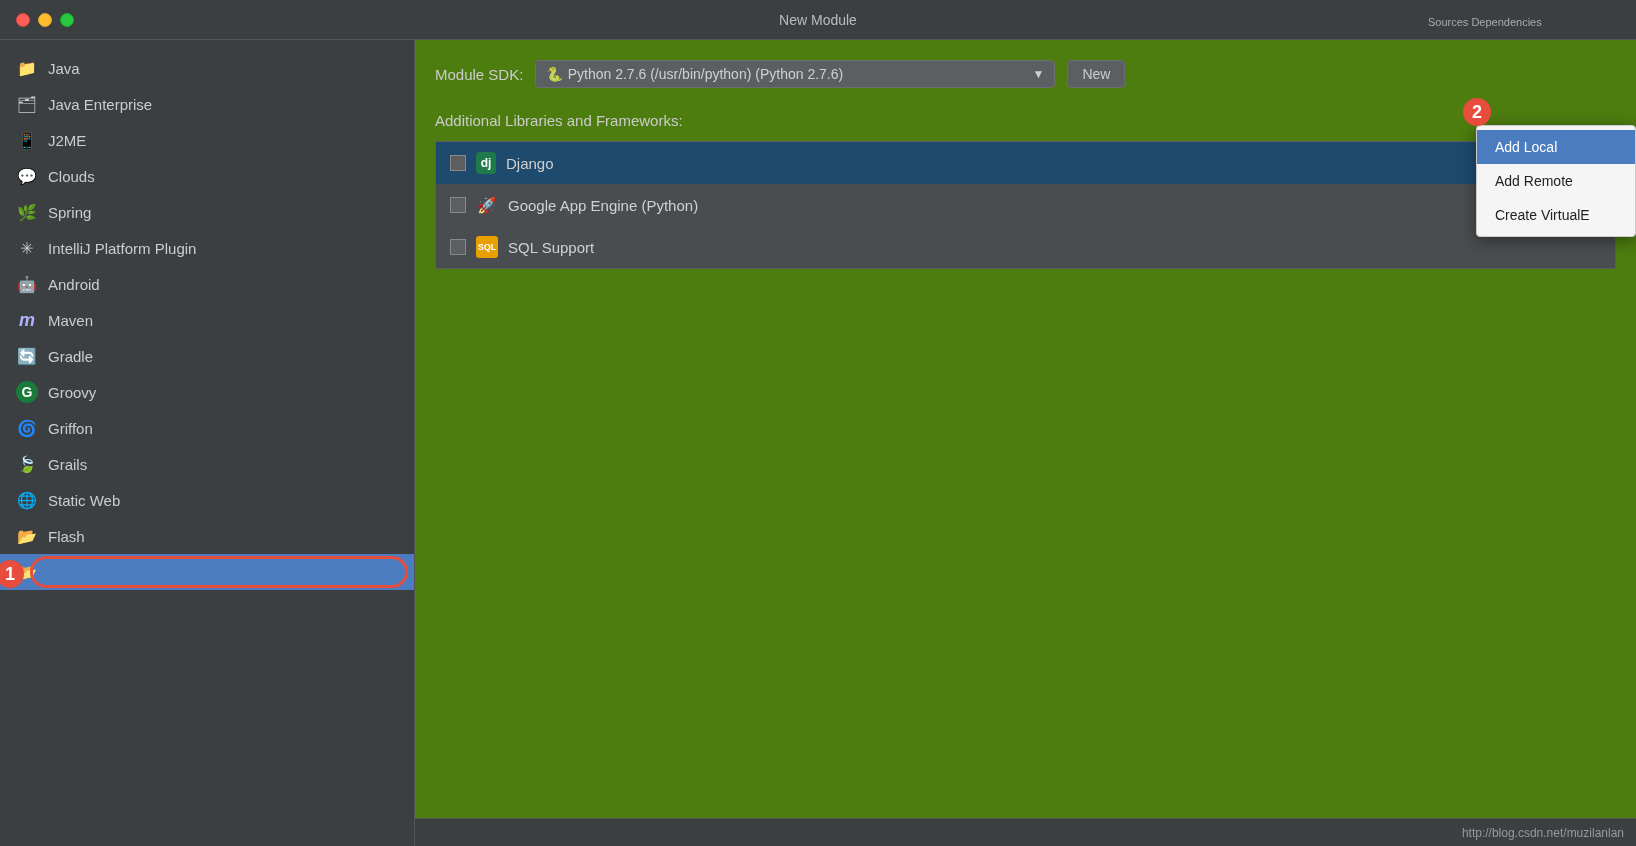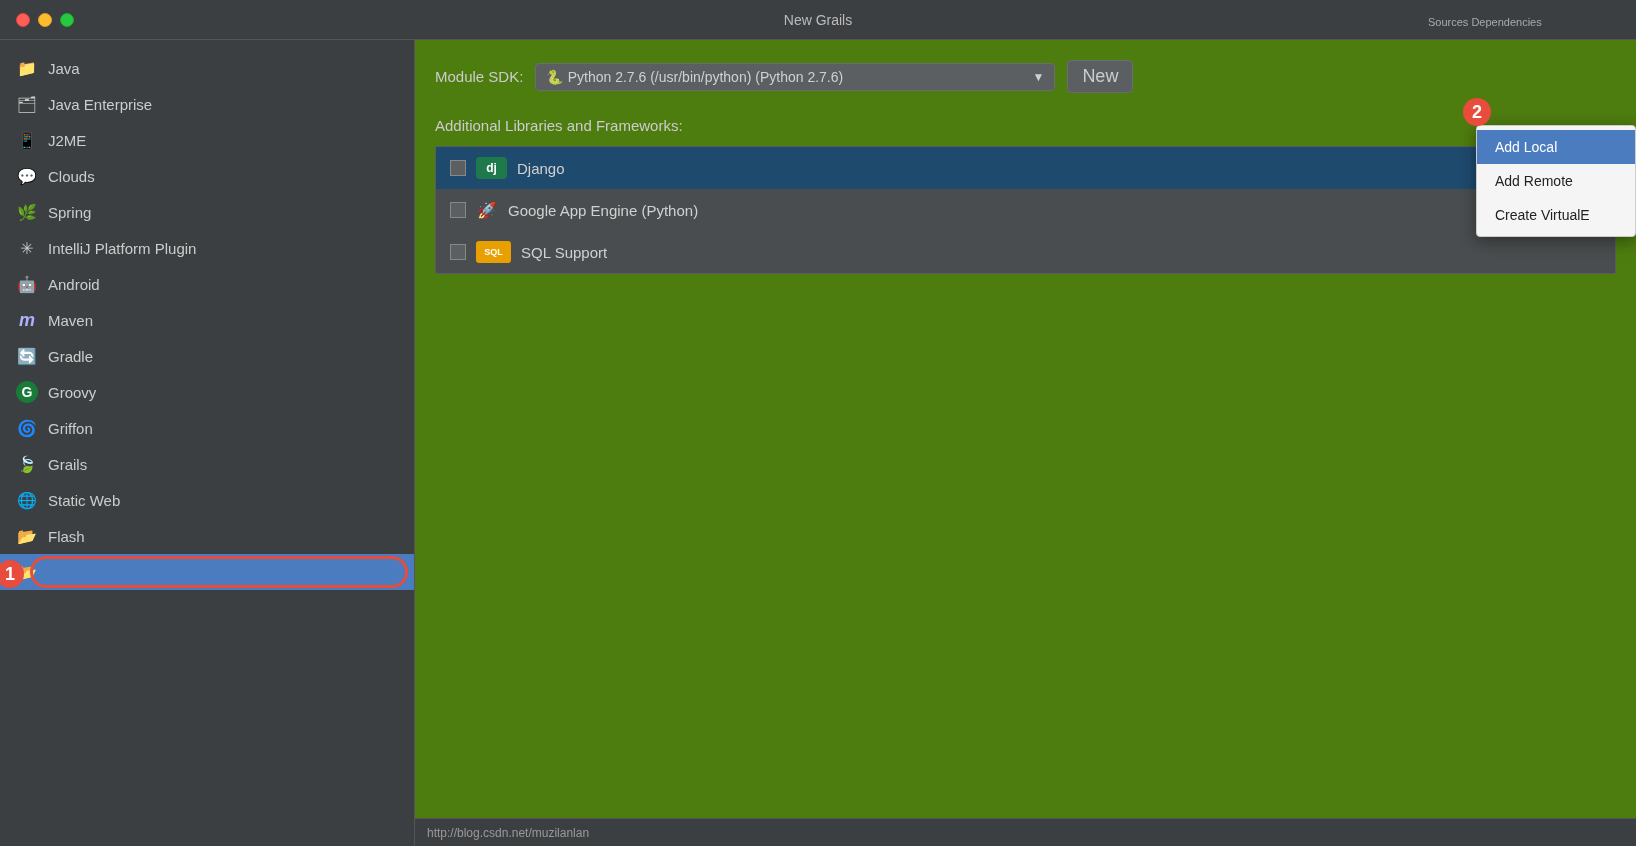--- a/index.html
+++ b/index.html
@@ -142,21 +142,21 @@
       margin-left: auto;
       font-size: 12px;
     }
     .sdk-new-btn {
       background: #5b5f62;
       border: 1px solid #6a6e71;
       border-radius: 4px;
       padding: 5px 14px;
       color: #ccc;
       cursor: pointer;
-      font-size: 18px;
+      font-size: 14px;
     }
 
     
     .frameworks-label {
       font-size: 15px;
       color: #ccc;
       margin-bottom: 12px;
     }
 
     .framework-list {
@@ -241,20 +241,21 @@
     .status-bar {
       position: absolute;
       bottom: 0;
       left: 0;
       right: 0;
       height: 28px;
       background: #3c3f41;
       border-top: 1px solid #555;
       display: flex;
       align-items: center;
+      justify-content: flex-end;
       padding: 0 12px;
     }
     .status-url {
       font-size: 12px;
       color: #999;
     }
 
     
     .python-icon {
       color: #f0c040;
@@ -277,21 +278,21 @@
   </style>
 </head>
 <body>
 
 <div class="title-bar">
   <div class="title-bar-buttons">
     <div class="tb-btn tb-close"></div>
     <div class="tb-btn tb-min"></div>
     <div class="tb-btn tb-max"></div>
   </div>
-  <span class="title-bar-title">New Grails</span>
+  <span class="title-bar-title">New Module</span>
 
   <div class="top-bar-partial">
     <span>Sources   Dependencies</span>
   </div>
 </div>
 
 <div class="main">
 
   <div class="sidebar">
 
@@ -370,33 +371,33 @@
         <span class="sdk-dropdown-arrow">▼</span>
       </div>
       <button class="sdk-new-btn">New</button>
     </div>
 
     <div class="frameworks-label">Additional Libraries and Frameworks:</div>
     <div class="framework-list">
 
       <div class="framework-item highlighted">
         <div class="fw-checkbox"></div>
-        <div class="fw-icon" style="background:#1e7a4a;color:#fff;border-radius:4px;font-size:12px;font-weight:bold;width:31px;height:22px;display:flex;align-items:center;justify-content:center;">dj</div>
+        <div class="fw-icon" style="background:#1e7a4a;color:#fff;border-radius:4px;font-size:12px;font-weight:bold;width:20px;height:22px;display:flex;align-items:center;justify-content:center;">dj</div>
         <span class="fw-label">Django</span>
       </div>
 
       <div class="framework-item">
         <div class="fw-checkbox"></div>
         <div class="fw-icon">🚀</div>
         <span class="fw-label">Google App Engine (Python)</span>
       </div>
 
       <div class="framework-item">
         <div class="fw-checkbox"></div>
-        <div class="fw-icon" style="background:#e8a000;color:#fff;border-radius:3px;font-size:9px;font-weight:bold;width:35px;height:22px;display:flex;align-items:center;justify-content:center;">SQL</div>
+        <div class="fw-icon" style="background:#e8a000;color:#fff;border-radius:3px;font-size:9px;font-weight:bold;width:22px;height:22px;display:flex;align-items:center;justify-content:center;">SQL</div>
         <span class="fw-label">SQL Support</span>
       </div>
 
     </div>
 
     <div class="badge-2">2</div>
 
     <div class="dropdown-menu">
       <div class="dropdown-item active-item" style="position:relative;">Add Local</div>
       <div class="dropdown-item">Add Remote</div>

